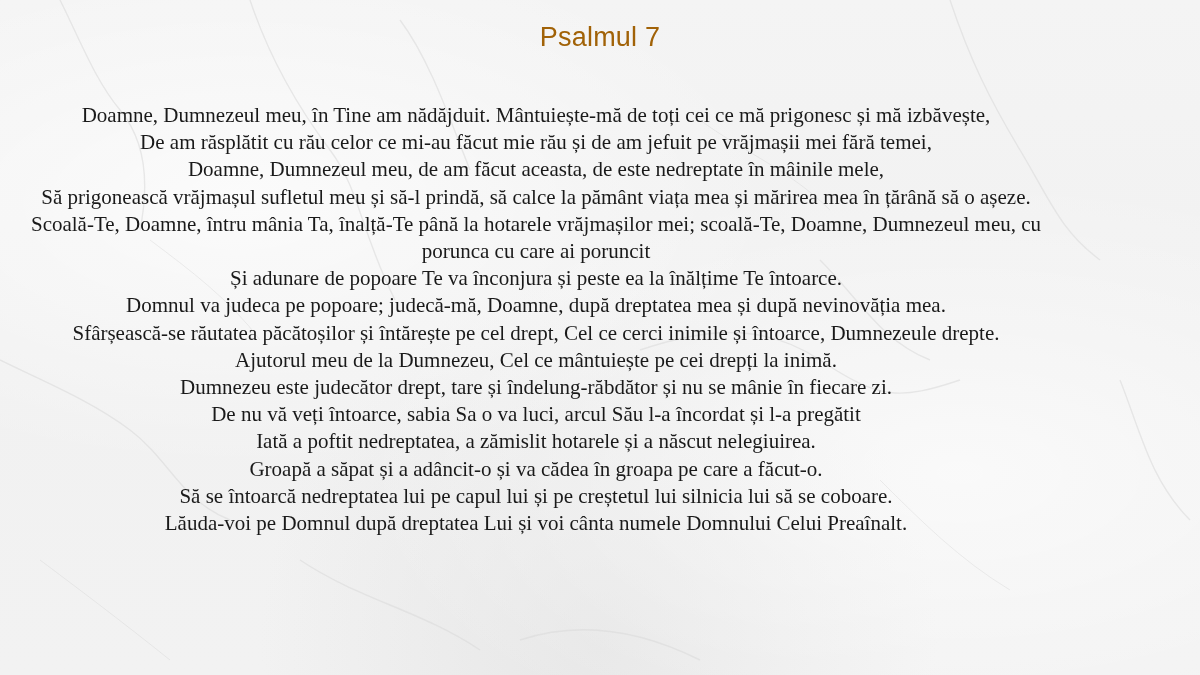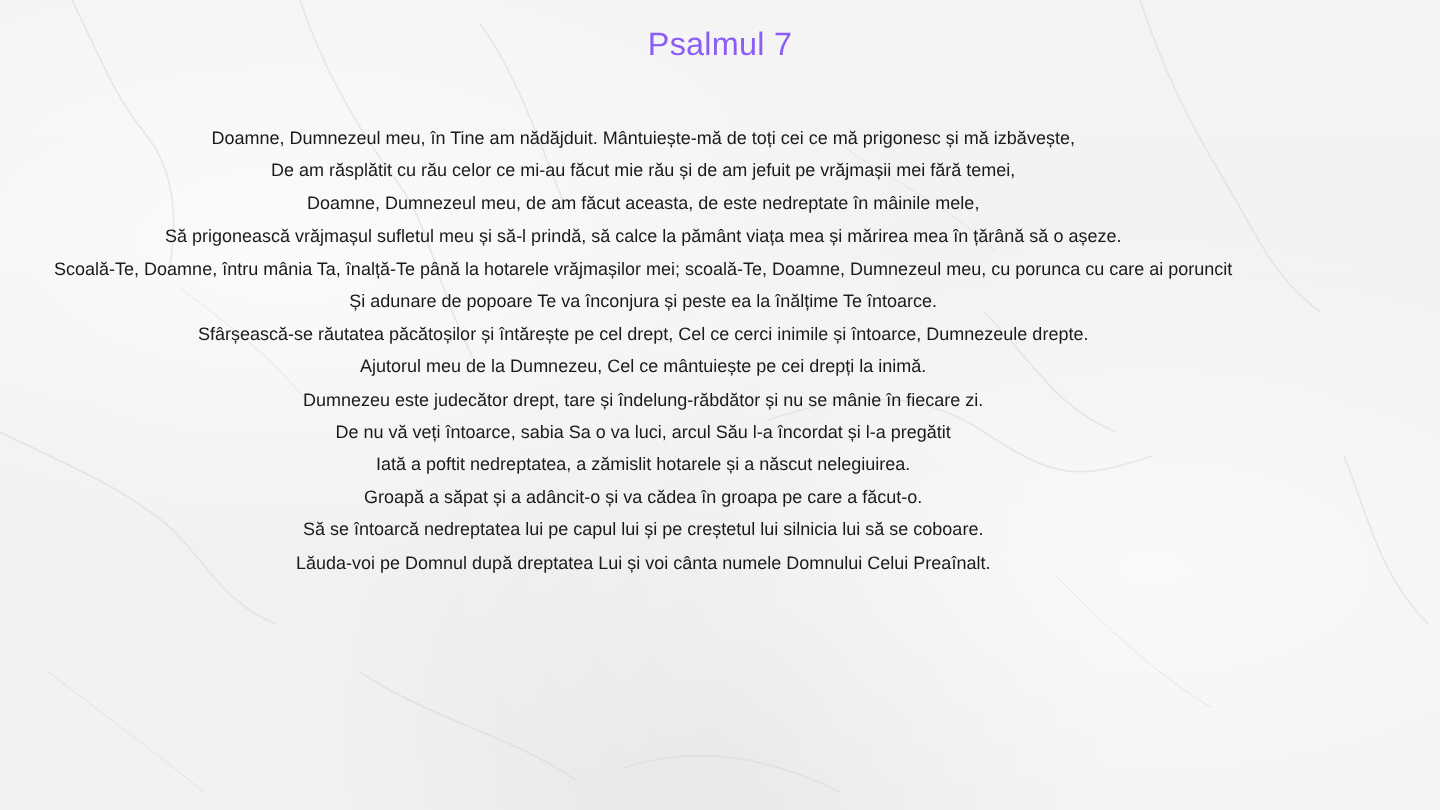--- a/index.html
+++ b/index.html
@@ -35,31 +35,31 @@
       z-index: 2;
     }
     .title {
       position: absolute;
       top: 22px;
       left: 0;
       width: 1200px;
       text-align: center;
       font-family: "Liberation Sans", sans-serif;
       font-size: 27px;
-      color: #8b5cf6;
+      color: #a16207;
       letter-spacing: 0.2px;
     }
     .verses {
       position: absolute;
       top: 102px;
       left: 0;
       width: 1072px;
       text-align: center;
-      font-family: Liberation Sans, sans-serif;
-      font-size: 15px;
+      font-family: Liberation Serif, serif;
+      font-size: 21px;
       line-height: 27.2px;
       color: #1a1a1a;
     }
     .verse {
       display: block;
       padding: 0 2px;
       white-space: normal;
     }
     .verse.nowrap {
       white-space: nowrap;
@@ -94,20 +94,21 @@
 <div class="page">
   <div class="title">Psalmul 7</div>
 
   <div class="verses">
     <span class="verse nowrap">Doamne, Dumnezeul meu, în Tine am nădăjduit. Mântuiește-mă de toți cei ce mă prigonesc și mă izbăvește,</span>
     <span class="verse nowrap">De am răsplătit cu rău celor ce mi-au făcut mie rău și de am jefuit pe vrăjmașii mei fără temei,</span>
     <span class="verse nowrap">Doamne, Dumnezeul meu, de am făcut aceasta, de este nedreptate în mâinile mele,</span>
     <span class="verse nowrap">Să prigonească vrăjmașul sufletul meu și să-l prindă, să calce la pământ viața mea și mărirea mea în țărână să o așeze.</span>
     <span class="verse">Scoală-Te, Doamne, întru mânia Ta, înalță-Te până la hotarele vrăjmașilor mei; scoală-Te, Doamne, Dumnezeul meu, cu porunca cu care ai poruncit</span>
     <span class="verse nowrap">Și adunare de popoare Te va înconjura și peste ea la înălțime Te întoarce.</span>
+    <span class="verse nowrap">Domnul va judeca pe popoare; judecă-mă, Doamne, după dreptatea mea și după nevinovăția mea.</span>
     <span class="verse nowrap">Sfârșească-se răutatea păcătoșilor și întărește pe cel drept, Cel ce cerci inimile și întoarce, Dumnezeule drepte.</span>
     <span class="verse nowrap">Ajutorul meu de la Dumnezeu, Cel ce mântuiește pe cei drepți la inimă.</span>
     <span class="verse nowrap">Dumnezeu este judecător drept, tare și îndelung-răbdător și nu se mânie în fiecare zi.</span>
     <span class="verse nowrap">De nu vă veți întoarce, sabia Sa o va luci, arcul Său l-a încordat și l-a pregătit</span>
     <span class="verse nowrap">Iată a poftit nedreptatea, a zămislit hotarele și a născut nelegiuirea.</span>
     <span class="verse nowrap">Groapă a săpat și a adâncit-o și va cădea în groapa pe care a făcut-o.</span>
     <span class="verse nowrap">Să se întoarcă nedreptatea lui pe capul lui și pe creștetul lui silnicia lui să se coboare.</span>
     <span class="verse nowrap">Lăuda-voi pe Domnul după dreptatea Lui și voi cânta numele Domnului Celui Preaînalt.</span>
   </div>
 </div>

